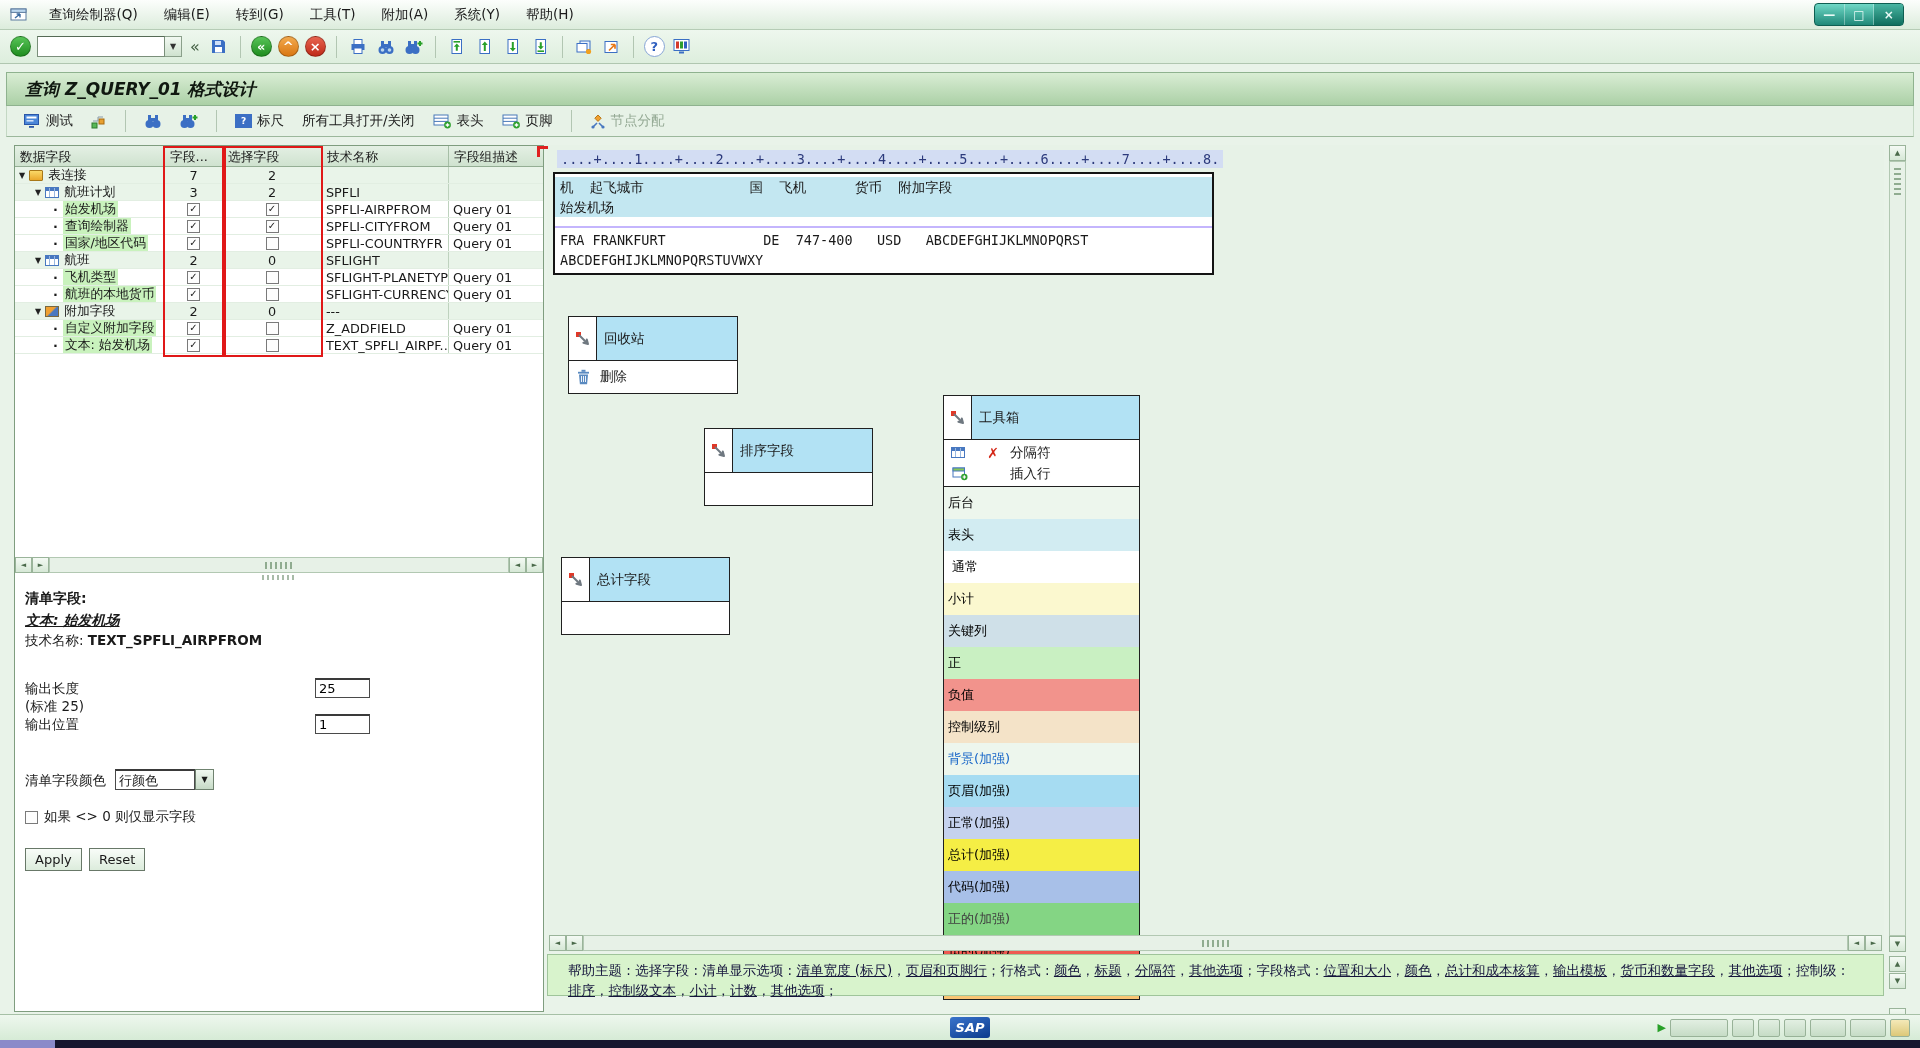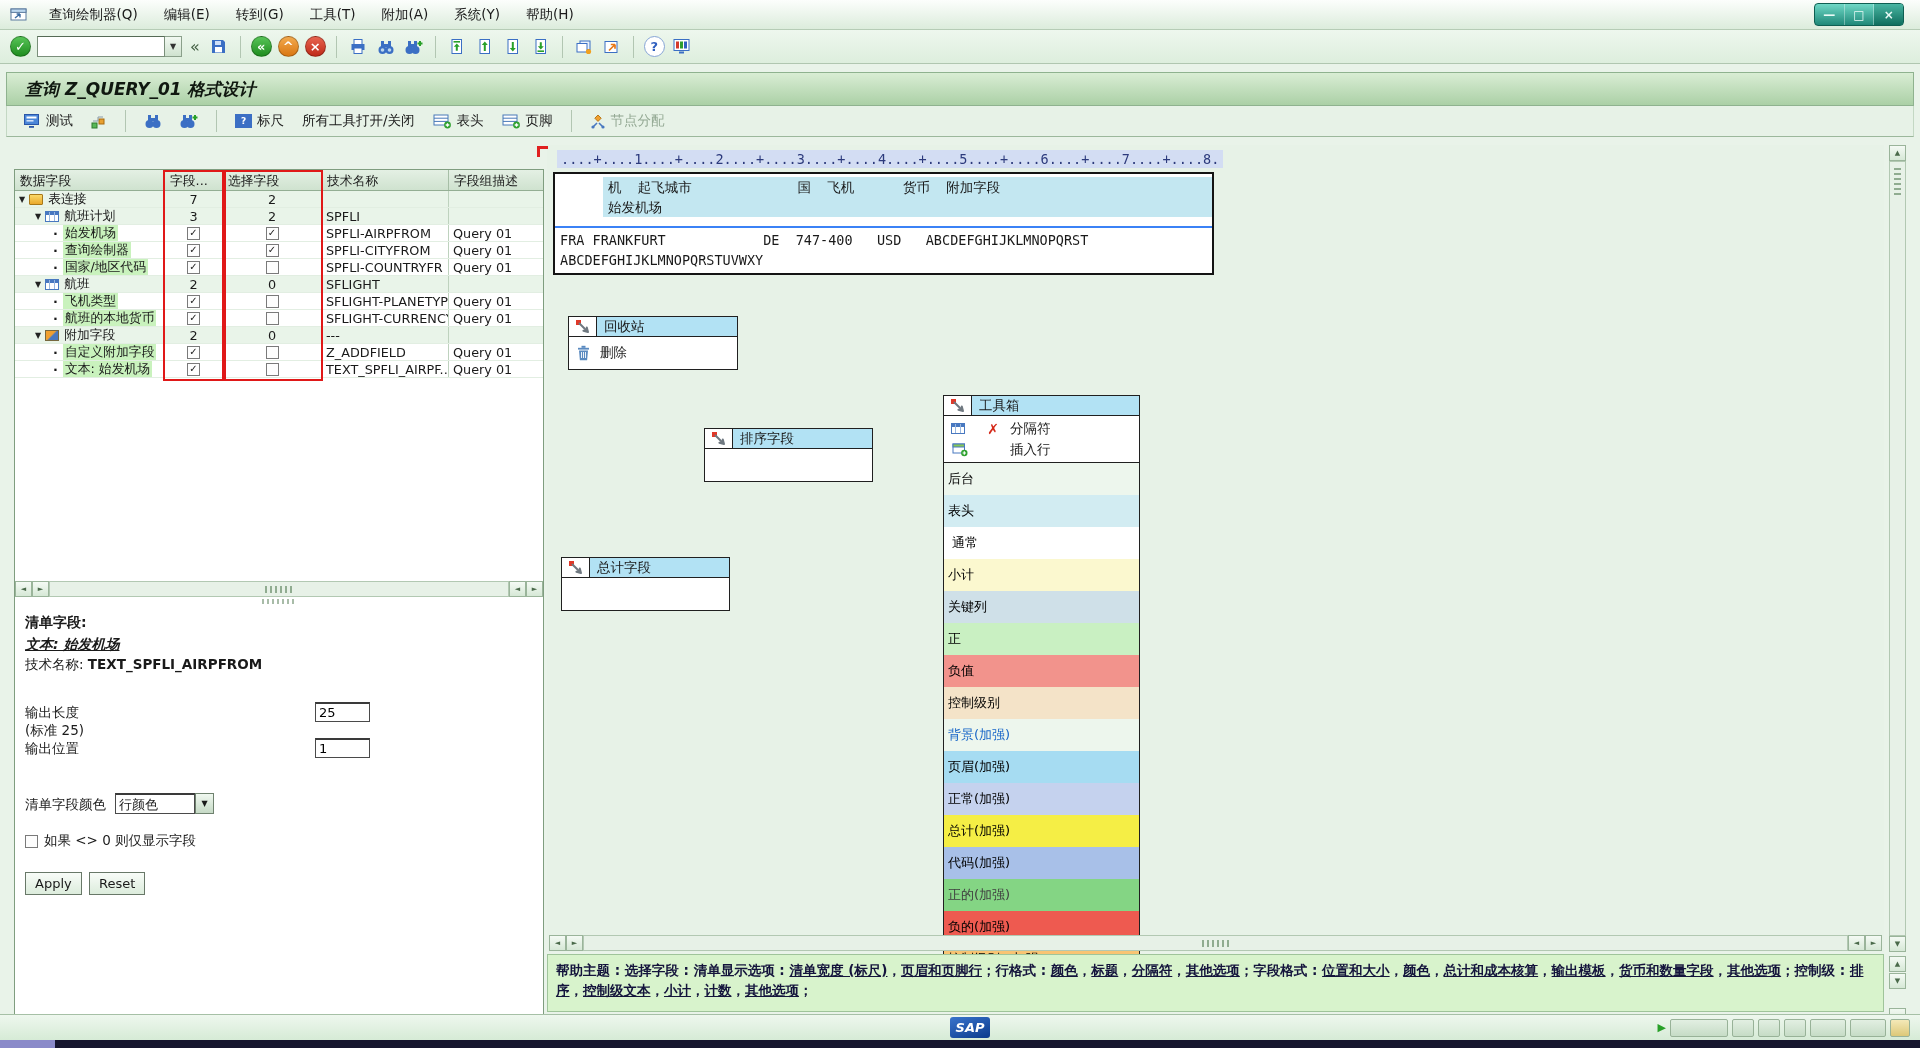--- a/index.html
+++ b/index.html
@@ -51,21 +51,21 @@
   
   .apptoolbar { position:absolute; left:6px; top:106px; width:1908px; height:31px;
     background:#e7f2e7; border-bottom:1px solid #9cb89c; border-left:1px solid #c4d8c4; border-right:1px solid #c4d8c4;
     display:flex; align-items:center; gap:10px; padding-left:12px; }
   .app-btn { display:flex; align-items:center; gap:5px; font-size:13.5px; padding:2px 4px; cursor:default; }
   .app-btn.disabled { color:#93a893; }
   .ruler-ic { width:17px; height:14px; background:#3b6fc4; color:#fff; font-size:9px; font-weight:bold;
     display:flex; align-items:center; justify-content:center; }
   
   .left-panel { position:absolute; left:14px; top:145px; width:530px; height:867px;
-    background:#fff; border:1px solid #7f9d7f;margin-top:24px; }
+    background:#fff; border:1px solid #7f9d7f; }
   .ft-header { display:flex; height:21px; background:linear-gradient(#e4f0e4,#cfe2cf);
     border-bottom:1px solid #94ae94; font-size:12.8px; }
   .ft-hcell { padding:3px 5px; border-right:1px solid #a6bea6; overflow:hidden; white-space:nowrap; }
   .ft-row { display:flex; height:17px; font-size:12.8px; background:#fff; border-bottom:1px solid #e2eee2; }
   .ft-row.group { background:#e9f4e9; }
   .ft-cell { border-right:1px solid #bed2be; overflow:hidden; white-space:nowrap; display:flex; align-items:center; }
   .w1{width:150px;} .w2{width:58px;} .w3{width:99px;} .w4{width:127px;} .w5{flex:1; border-right:none;}
   .cnum { justify-content:center; }
   .ft-label.hl { background:#c9f2bd; padding:0 2px; }
   .expander { font-size:8px; color:#222; margin-right:4px; }
@@ -113,39 +113,39 @@
   .right-panel { position:absolute; left:547px; top:145px; width:1337px; height:807px; background:#e7f2e7; }
   .red-corner { position:absolute; left:537px; top:146px; width:11px; height:11px;
     border-left:3px solid #e02020; border-top:3px solid #e02020; }
   .ruler { position:absolute; left:10px; top:5px; height:18px; line-height:18px;
     background:#d3ddf3; color:#2c3a7c; font-family:"DejaVu Sans Mono",monospace;
     font-size:13.5px; padding:0 4px; white-space:pre; }
   .preview { position:absolute; left:6px; top:27px; width:661px; border:2px solid #141414; background:#fff; }
   .pv-line { height:20px; line-height:20px; white-space:pre; font-family:"DejaVu Sans Mono",monospace;
     font-size:13.5px; padding-left:5px; }
   #pv-h .pv-line { background:#c3e7f1; }
-  .pv-top { border-bottom:2px solid #3b82f6; padding-top:3px;padding-left:48px; }
+  .pv-top { border-bottom:2px solid #c4b5fd; padding-top:3px; }
   .pv-gap { height:9px; background:#fff; }
   .pv-data { padding:2px 0 3px 0; }
   
   .qbox { position:absolute; background:#fff; border:1px solid #202020; }
-  .qbox-h { display:flex; height:20px; border-bottom:1px solid #202020; }
+  .qbox-h { display:flex; height:44px; border-bottom:1px solid #202020; }
   .qbox-ic { width:28px; border-right:1px solid #202020; display:flex; align-items:center; justify-content:center; background:#fff; }
   .qbox-t { flex:1; background:#b2e2f4; display:flex; align-items:center; padding-left:7px; font-size:13.5px; }
   .qbox-r { height:32px; display:flex; align-items:center; padding-left:7px; gap:9px; background:#fff; font-size:13.5px; }
   .tools { border-bottom:1px solid #202020; padding:2px 0; }
   .tool-row { display:flex; height:21px; align-items:center; font-size:13.5px; }
   .tool-c1 { width:32px; display:flex; justify-content:center; }
   .tool-c2 { width:34px; display:flex; justify-content:center; }
   .xred { color:#d42818; font-weight:bold; font-size:14px; }
   .color-row { height:32px; display:flex; align-items:center; padding-left:4px; font-size:13px; white-space:nowrap; }
   
-  .help-bar { position:absolute; left:547px; top:954px; width:1337px; height:58px;
-    background:#d8f3cc; border:1px solid #9fc49a; padding:5px 8px; font-size:13.5px;
-    font-weight:bold; color:#14143c; line-height:20px; }
+  .help-bar { position:absolute; left:547px; top:954px; width:1337px; height:42px;
+    background:#d8f3cc; border:1px solid #9fc49a; padding:5px 20px; font-size:13.5px;
+    font-weight:normal; color:#14143c; line-height:20px; }
   .help-bar .lnk { text-decoration:underline; }
   .help-scroll { position:absolute; left:1889px; top:956px; width:17px; display:flex; flex-direction:column; gap:1px; }
   .help-scroll .sb-btn { height:16px; }
   .help-grip { height:20px; background:linear-gradient(#f0f8f0,#d2e4d2); border:1px solid #9ab49a; margin-top:18px; }
   
   .statusbar { position:absolute; left:0; top:1014px; width:1920px; height:26px;
     background:linear-gradient(#eef7ee,#d6ebd6); border-top:1px solid #a6c0a6; }
   .sap-logo { position:absolute; left:950px; top:2px; width:40px; height:21px; border-radius:3px;
     background:linear-gradient(160deg,#3a74cc,#0a3a8c); color:#fff; font-style:italic; font-weight:bold;
     font-size:13px; display:flex; align-items:center; justify-content:center; }

